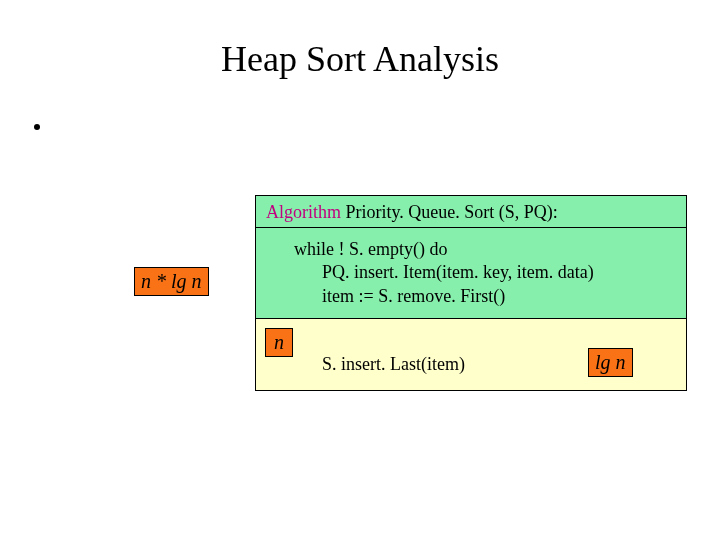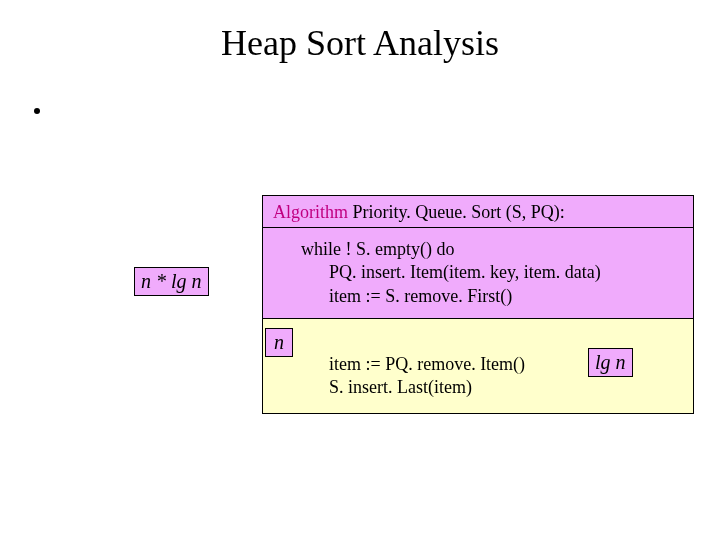--- a/index.html
+++ b/index.html
@@ -8,48 +8,48 @@
     width: 720px;
     height: 540px;
     background: #fff;
     font-family: "Times New Roman", Times, serif;
     color: #000;
     position: relative;
   }
   .title {
     text-align: center;
     font-size: 36px;
-    margin-top: 22px;
+    margin-top: 38px;
     font-weight: normal;
   }
   .bullet-row {
     margin-top: 42px;
     margin-left: 34px;
     font-size: 26px;
     display: flex;
     align-items: center;
   }
   .bullet-dot {
     width: 6px;
     height: 6px;
     background: #000;
     border-radius: 50%;
     margin-right: 14px;
     margin-top: 2px;
   }
   .italic { font-style: italic; }
   .algo-box {
     position: absolute;
-    left: 262px;
+    left: 255px;
     top: 195px;
     width: 430px;
     border: 1.5px solid #000;
     font-family: "Comic Sans MS", "Comic Sans", cursive;
     font-size: 18px;
-    background: #f0abfc;
+    background: #86efac;
   }
   .algo-header {
     padding: 6px 10px 4px 10px;
     border-bottom: 1.5px solid #000;
   }
   .algo-kw { color: #c00080; }
   .algo-body1 {
     padding: 10px 10px 10px 38px;
     border-bottom: 1.5px solid #000;
     line-height: 1.3;
@@ -59,21 +59,21 @@
     line-height: 1.3;
     background: #ffffcc;
   }
   .ind1 { padding-left: 28px; display: block; }
   .annot {
     position: absolute;
     font-family: "Times New Roman", Times, serif;
     font-size: 20px;
     font-style: italic;
     border: 1.5px solid #000;
-    background: #f0abfc;
+    background: #f97316;
     padding: 2px 6px;
     white-space: nowrap;
   }
   .annot-nlgn { left: 134px; top: 267px; }
   .annot-n { 
     left: 265px; 
     top: 328px; 
     padding: 2px 8px;
     z-index: 2;
   }
@@ -96,21 +96,20 @@
   <div class="algo-header">
     <span class="algo-kw">Algorithm</span><span> Priority. Queue. Sort (S, PQ):</span>
   </div>
   <div class="algo-body1">
     <span>while ! S. empty() do</span><br>
     <span class="ind1">PQ. insert. Item(item. key, item. data)</span>
     <span class="ind1">item := S. remove. First()</span>
   </div>
   <div class="algo-body2">
     <br>
-    <span class="ind1">item := PQ. remove. Item()</span>
     <span class="ind1">S. insert. Last(item)</span>
   </div>
 </div>
 
 <div class="annot annot-nlgn">
   <span>n * lg n</span>
 </div>
 <div class="annot annot-n">
   <span>n</span>
 </div>

